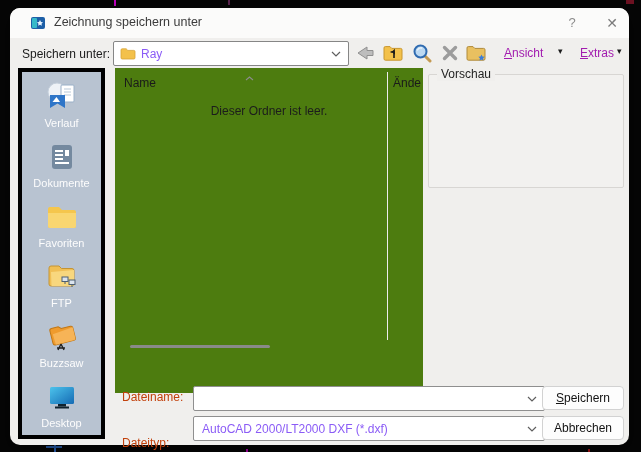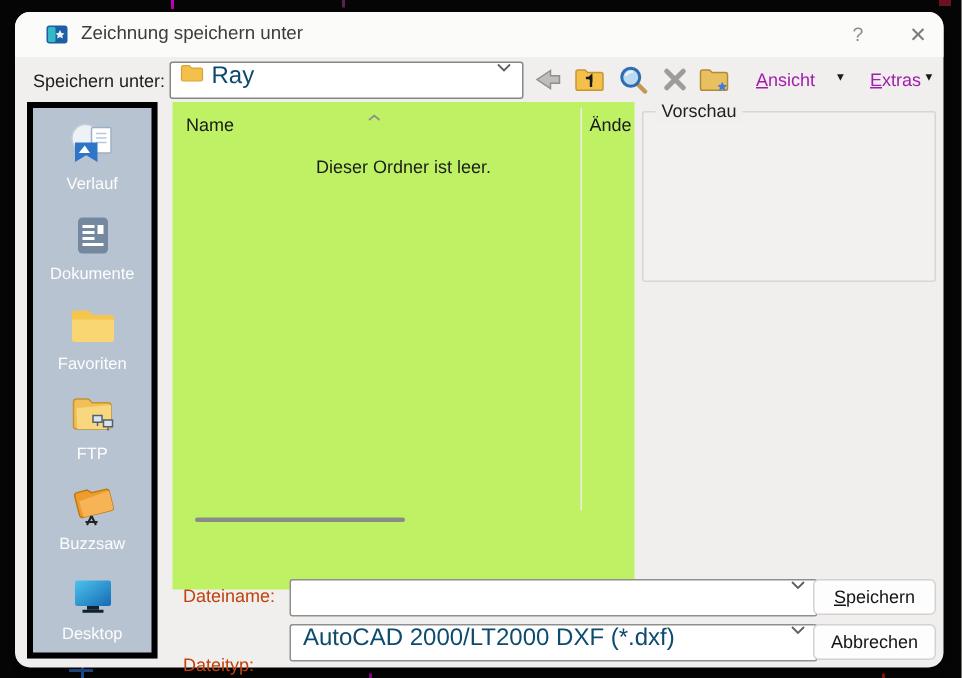--- a/index.html
+++ b/index.html
@@ -31,22 +31,22 @@
   }
   .help-btn{left:548px;}
   .close-btn{left:588px;font-size:14px;color:#7c7c7c;}
   
   .tb-label{
     position:absolute;left:12px;top:39px;font-size:12px;color:#1c1c1c;
     white-space:nowrap;
   }
   .combo{
     position:absolute;background:#fff;border:1px solid #868686;
-    border-radius:2px;display:flex;
-    font-size:16px;color:#0c4a6e;
+    border-radius:2px;display:flex;align-items:center;
+    font-size:12px;color:#8b5cf6;
   }
   .combo .chev{margin-left:auto;margin-right:7px;display:flex;}
   .location-combo{left:103px;top:33px;width:228px;height:23px;padding-left:6px;gap:5px;}
   .icon-btn{position:absolute;top:34px;width:24px;height:22px;display:flex;align-items:center;justify-content:center;}
   .ib-back{left:343px;}
   .ib-up{left:371px;}
   .ib-search{left:400px;}
   .ib-del{left:428px;}
   .ib-new{left:454px;}
   .menu-btn{
@@ -67,21 +67,21 @@
     background:#b8c3d1;border:4px solid #000000;box-sizing:border-box;
     display:flex;flex-direction:column;justify-content:space-between;
     padding:8px 0 6px 0;
   }
   .side-item{display:flex;flex-direction:column;align-items:center;gap:3px;}
   .side-icon{width:34px;height:34px;display:block;}
   .side-label{font-size:11px;color:#fdfdfd;}
   
   .filelist{
     position:absolute;left:105px;top:60px;width:308px;height:325px;
-    background:#bef264;
+    background:#4d7c0f;
   }
   .fl-header{position:absolute;left:0;top:0;right:0;height:26px;font-size:12px;color:#1a1a1a;}
   .col-name{position:absolute;left:9px;top:8px;}
   .col-mod{position:absolute;left:278px;top:8px;}
   .sort-chip{position:absolute;left:130px;top:2px;}
   .col-sep{position:absolute;left:272px;top:4px;bottom:0;width:1px;background:#ececec;height:268px;}
   .fl-empty{
     position:absolute;left:0;top:36px;width:100%;text-align:center;
     font-size:12px;color:#1c1c1c;
   }

